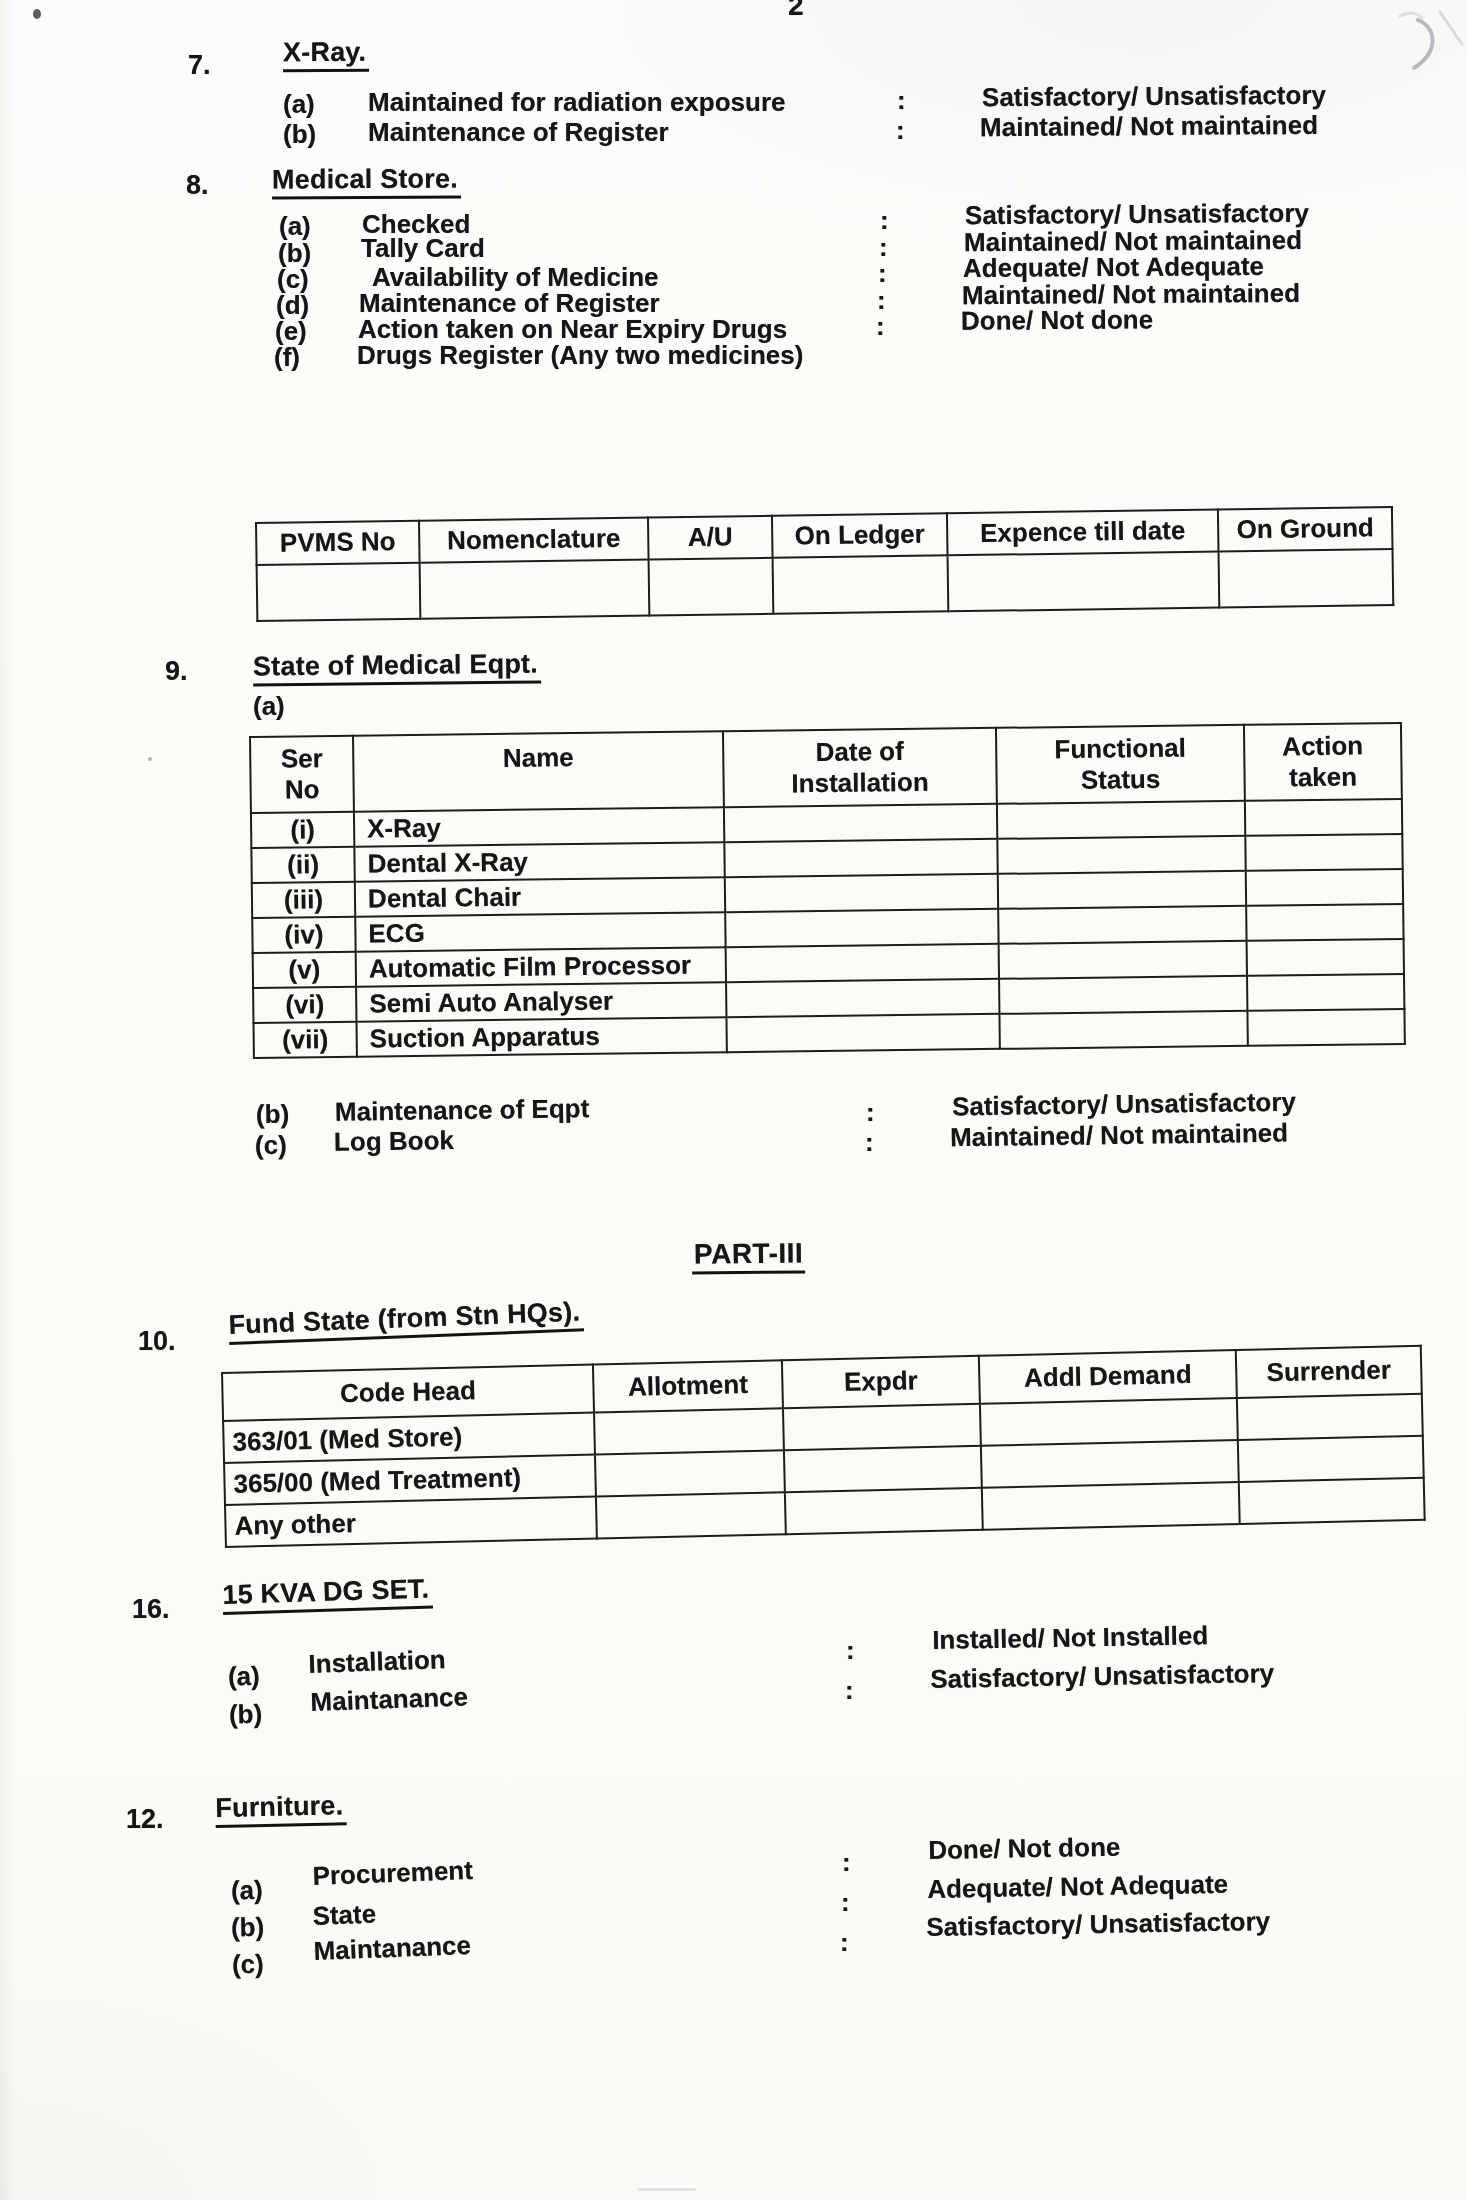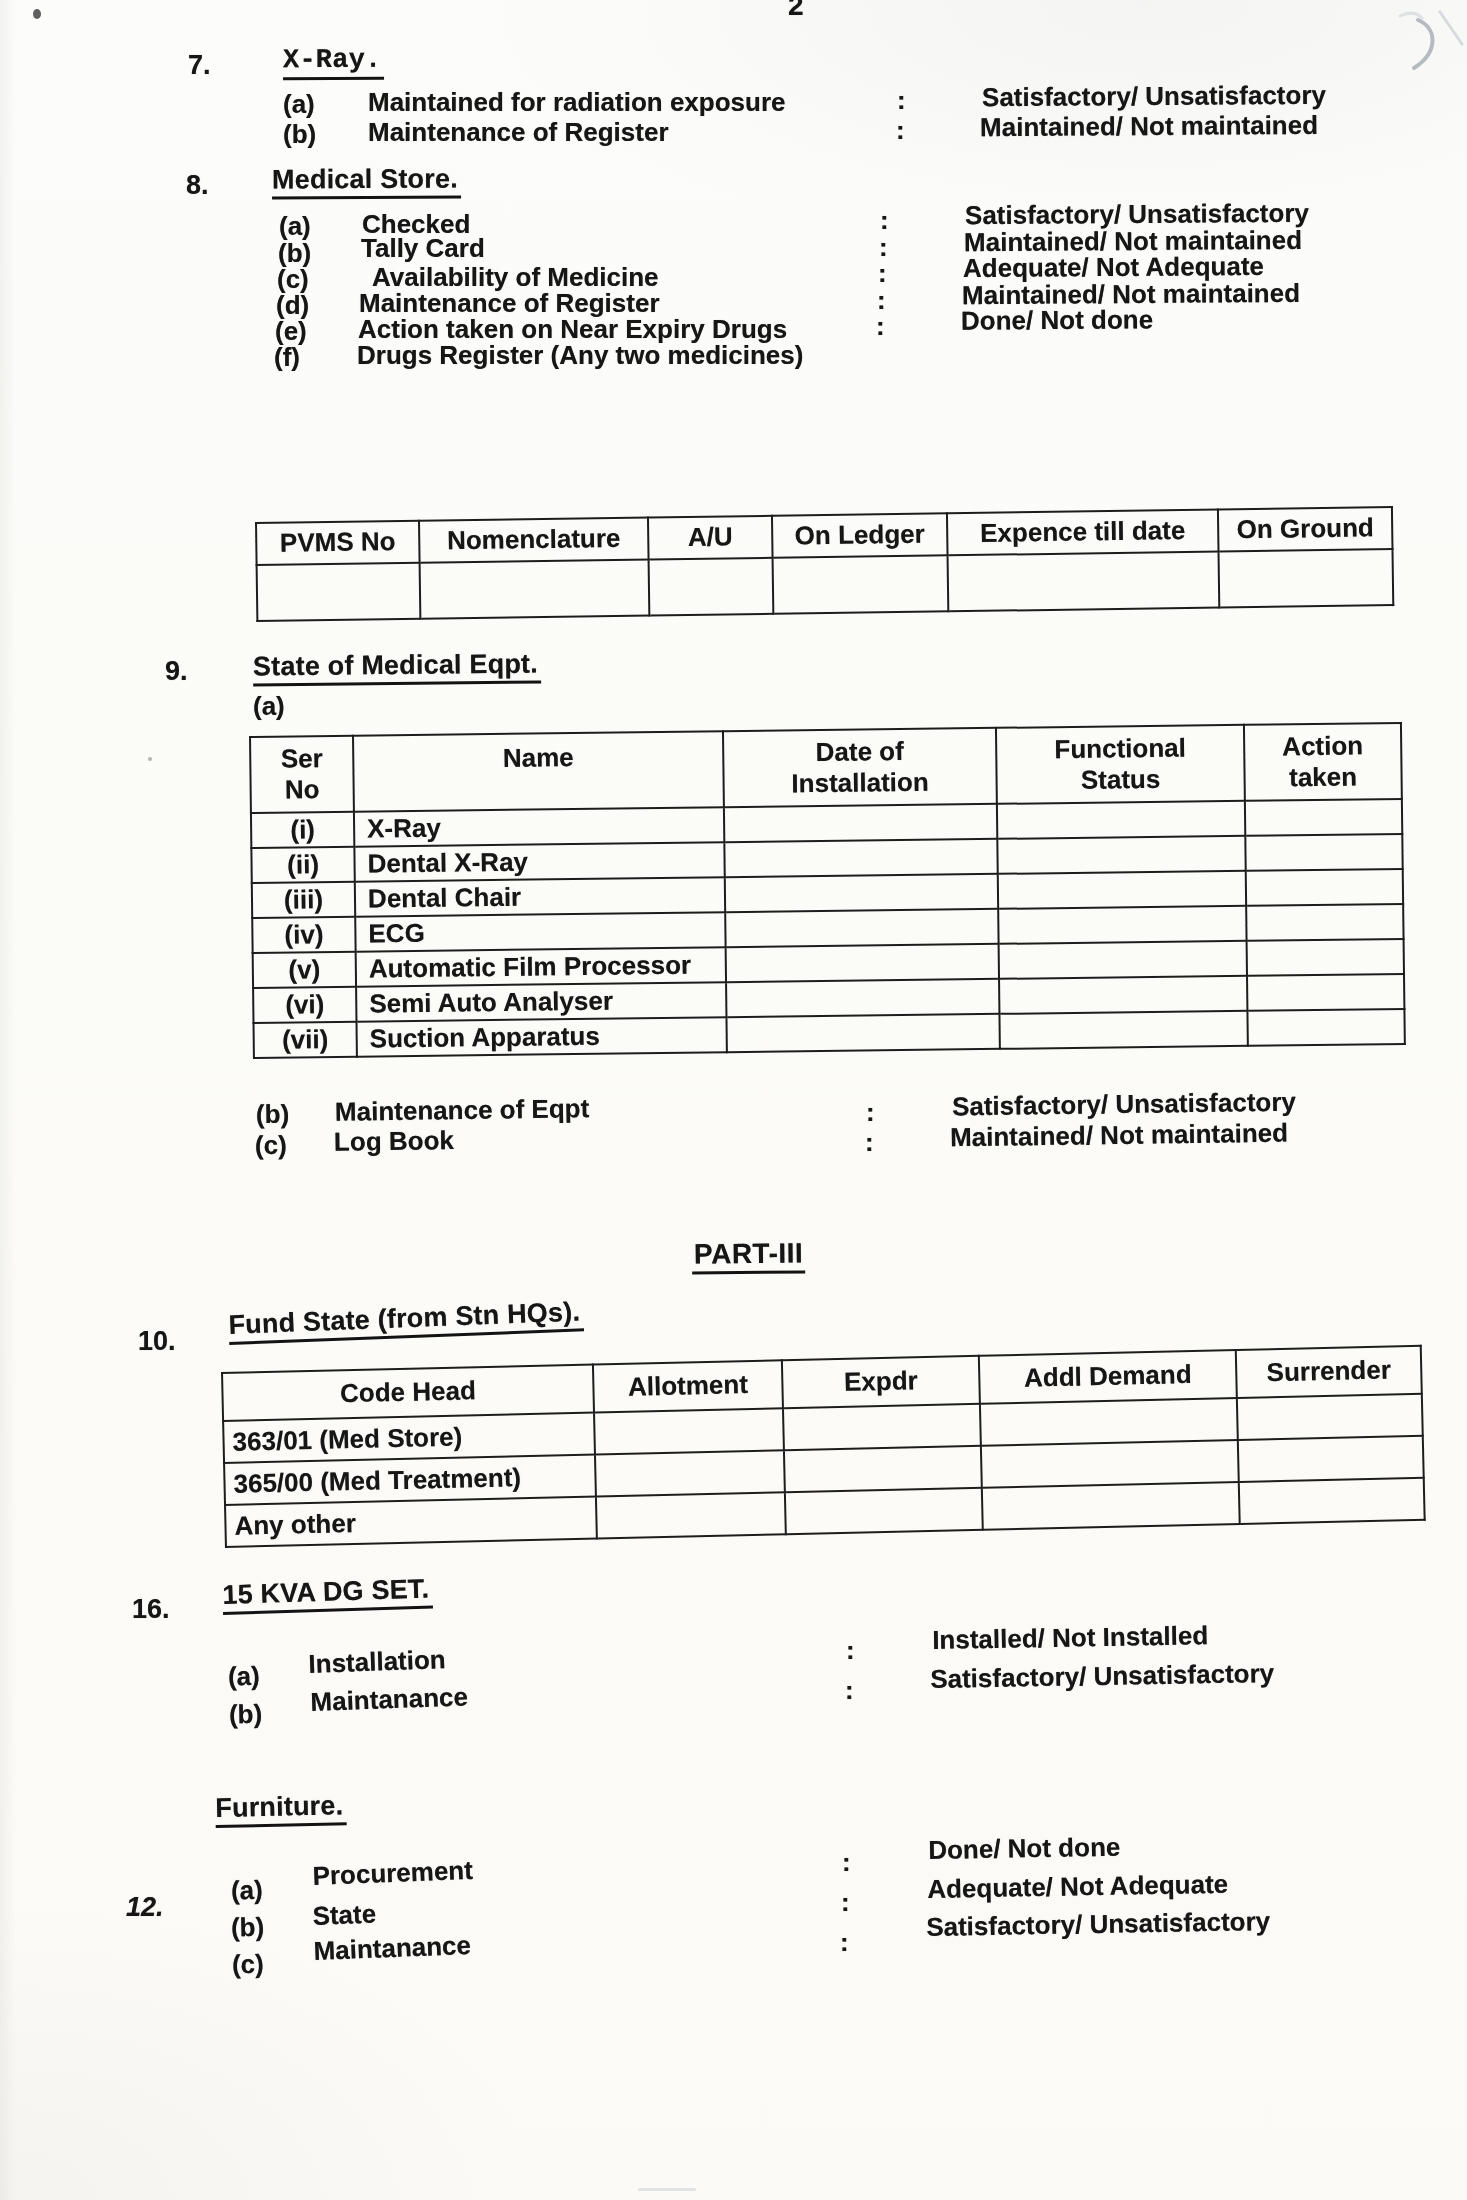--- a/index.html
+++ b/index.html
@@ -49,21 +49,21 @@
     <path d="M 100 2 L 122 34" fill="none" stroke="#c2c7cd" stroke-width="3" stroke-linecap="round" opacity="0.6"></path>
     <path d="M 60 6 C 68 2 76 2 82 8" fill="none" stroke="#c6cbd2" stroke-width="3" stroke-linecap="round" opacity="0.5"></path>
   </svg>
 
   <div class="speck" style="left:33px;top:9px;width:8px;height:10px;opacity:.75;"></div>
   <div class="speck" style="left:148px;top:757px;width:4px;height:4px;opacity:.35;"></div>
   <div class="smudge" style="left:638px;top:2188px;width:58px;height:3px;"></div>
 
   <div>
     <span class="t num" style="left:188px;top:50px;">7.</span>
-    <span class="t title" style="left:283px;top:45px;transform:rotate(-0.3deg);font-family:Liberation Mono, monospace;">X-Ray.</span>
+    <span class="t title" style="left:283px;top:37px;transform:rotate(-0.3deg);">X-Ray.</span>
 
     <span class="t" style="left:283px;top:90px;">(a)</span>
     <span class="t" style="left:368px;top:88px;">Maintained for radiation exposure</span>
     <span class="t" style="left:283px;top:120px;">(b)</span>
     <span class="t" style="left:368px;top:118px;">Maintenance of Register</span>
 
     <span class="t colon" style="left:897px;top:86px;">:</span>
     <span class="t colon" style="left:896px;top:116px;">:</span>
 
     <span class="t" style="left:982px;top:82px;transform:rotate(-0.4deg);">Satisfactory/ Unsatisfactory</span>
@@ -285,21 +285,21 @@
     <span class="t" style="left:310px;top:1688px;transform:rotate(-2deg);transform-origin:left top;">Maintanance</span>
 
     <span class="t colon" style="left:846px;top:1636px;">:</span>
     <span class="t colon" style="left:845px;top:1676px;">:</span>
 
     <span class="t" style="left:932px;top:1626px;transform:rotate(-1deg);transform-origin:left top;">Installed/ Not Installed</span>
     <span class="t" style="left:930px;top:1665px;transform:rotate(-1deg);transform-origin:left top;">Satisfactory/ Unsatisfactory</span>
   </div>
 
   <div>
-    <span class="t num" style="left:126px;top:1892px;font-style:italic;">12.</span>
+    <span class="t num" style="left:126px;top:1804px;">12.</span>
     <span class="t title" style="left:215px;top:1793px;transform:rotate(-1.2deg);transform-origin:left top;">Furniture.</span>
 
     <span class="t" style="left:231px;top:1876px;transform:rotate(-1.2deg);">(a)</span>
     <span class="t" style="left:312px;top:1862px;transform:rotate(-2.2deg);transform-origin:left top;">Procurement</span>
     <span class="t" style="left:231px;top:1913px;transform:rotate(-1.2deg);">(b)</span>
     <span class="t" style="left:312px;top:1902px;transform:rotate(-2.2deg);transform-origin:left top;">State</span>
     <span class="t" style="left:232px;top:1950px;transform:rotate(-1.2deg);">(c)</span>
     <span class="t" style="left:313px;top:1937px;transform:rotate(-2.2deg);transform-origin:left top;">Maintanance</span>
 
     <span class="t colon" style="left:842px;top:1848px;">:</span>

